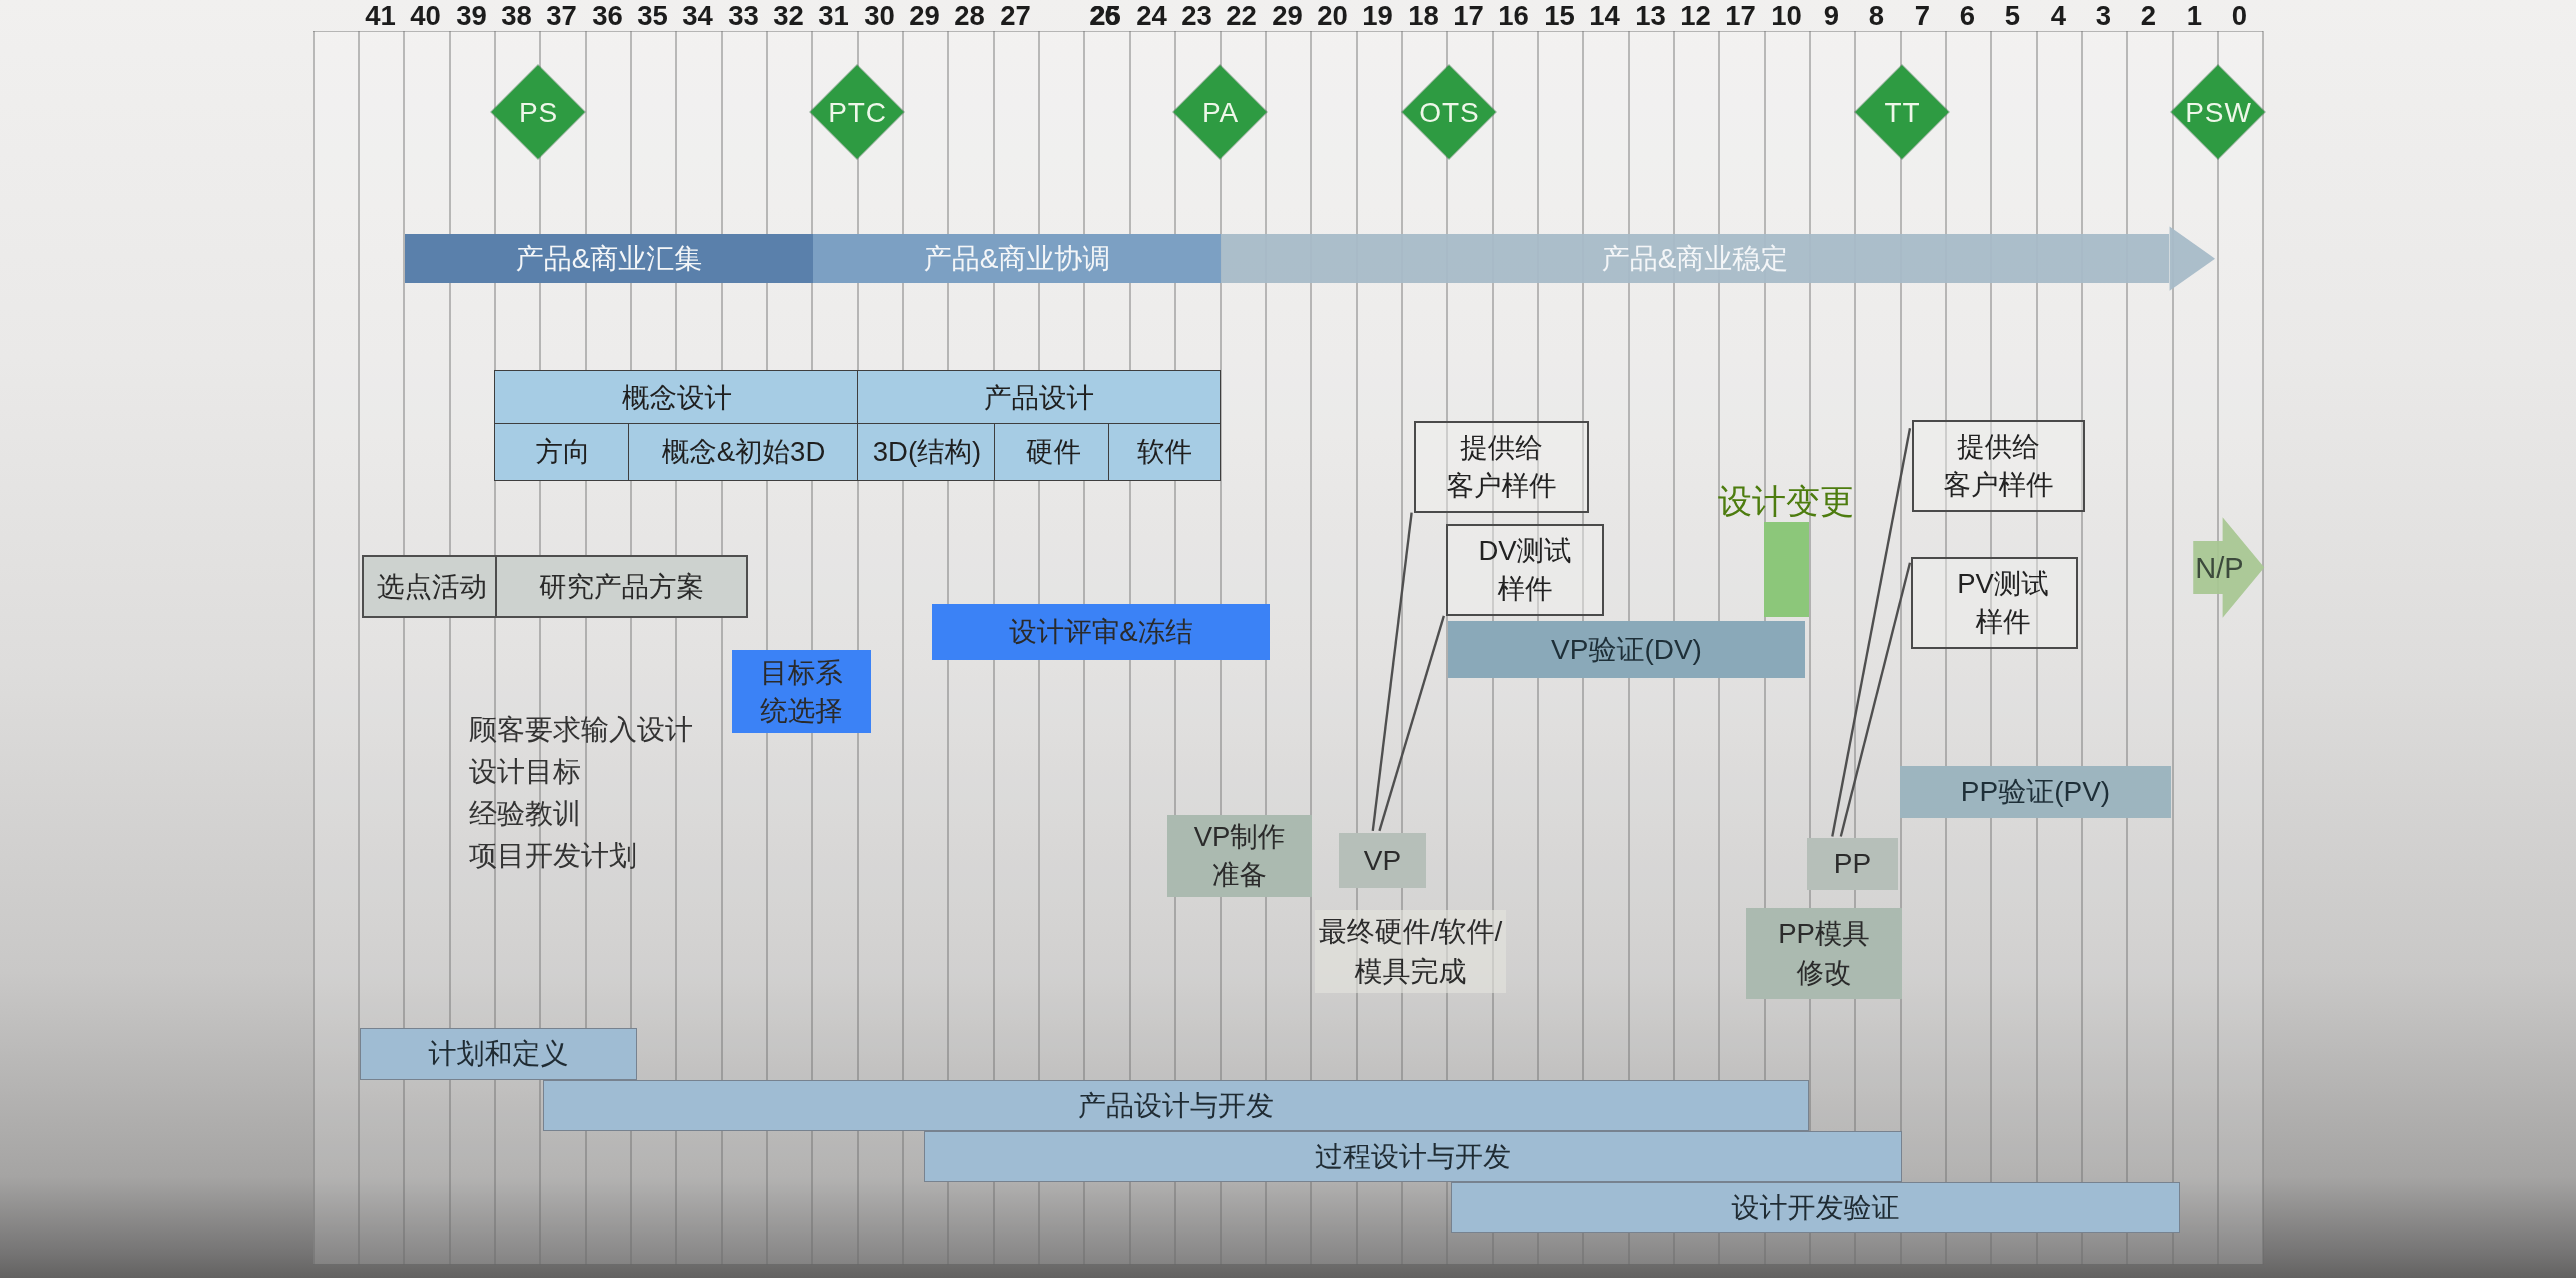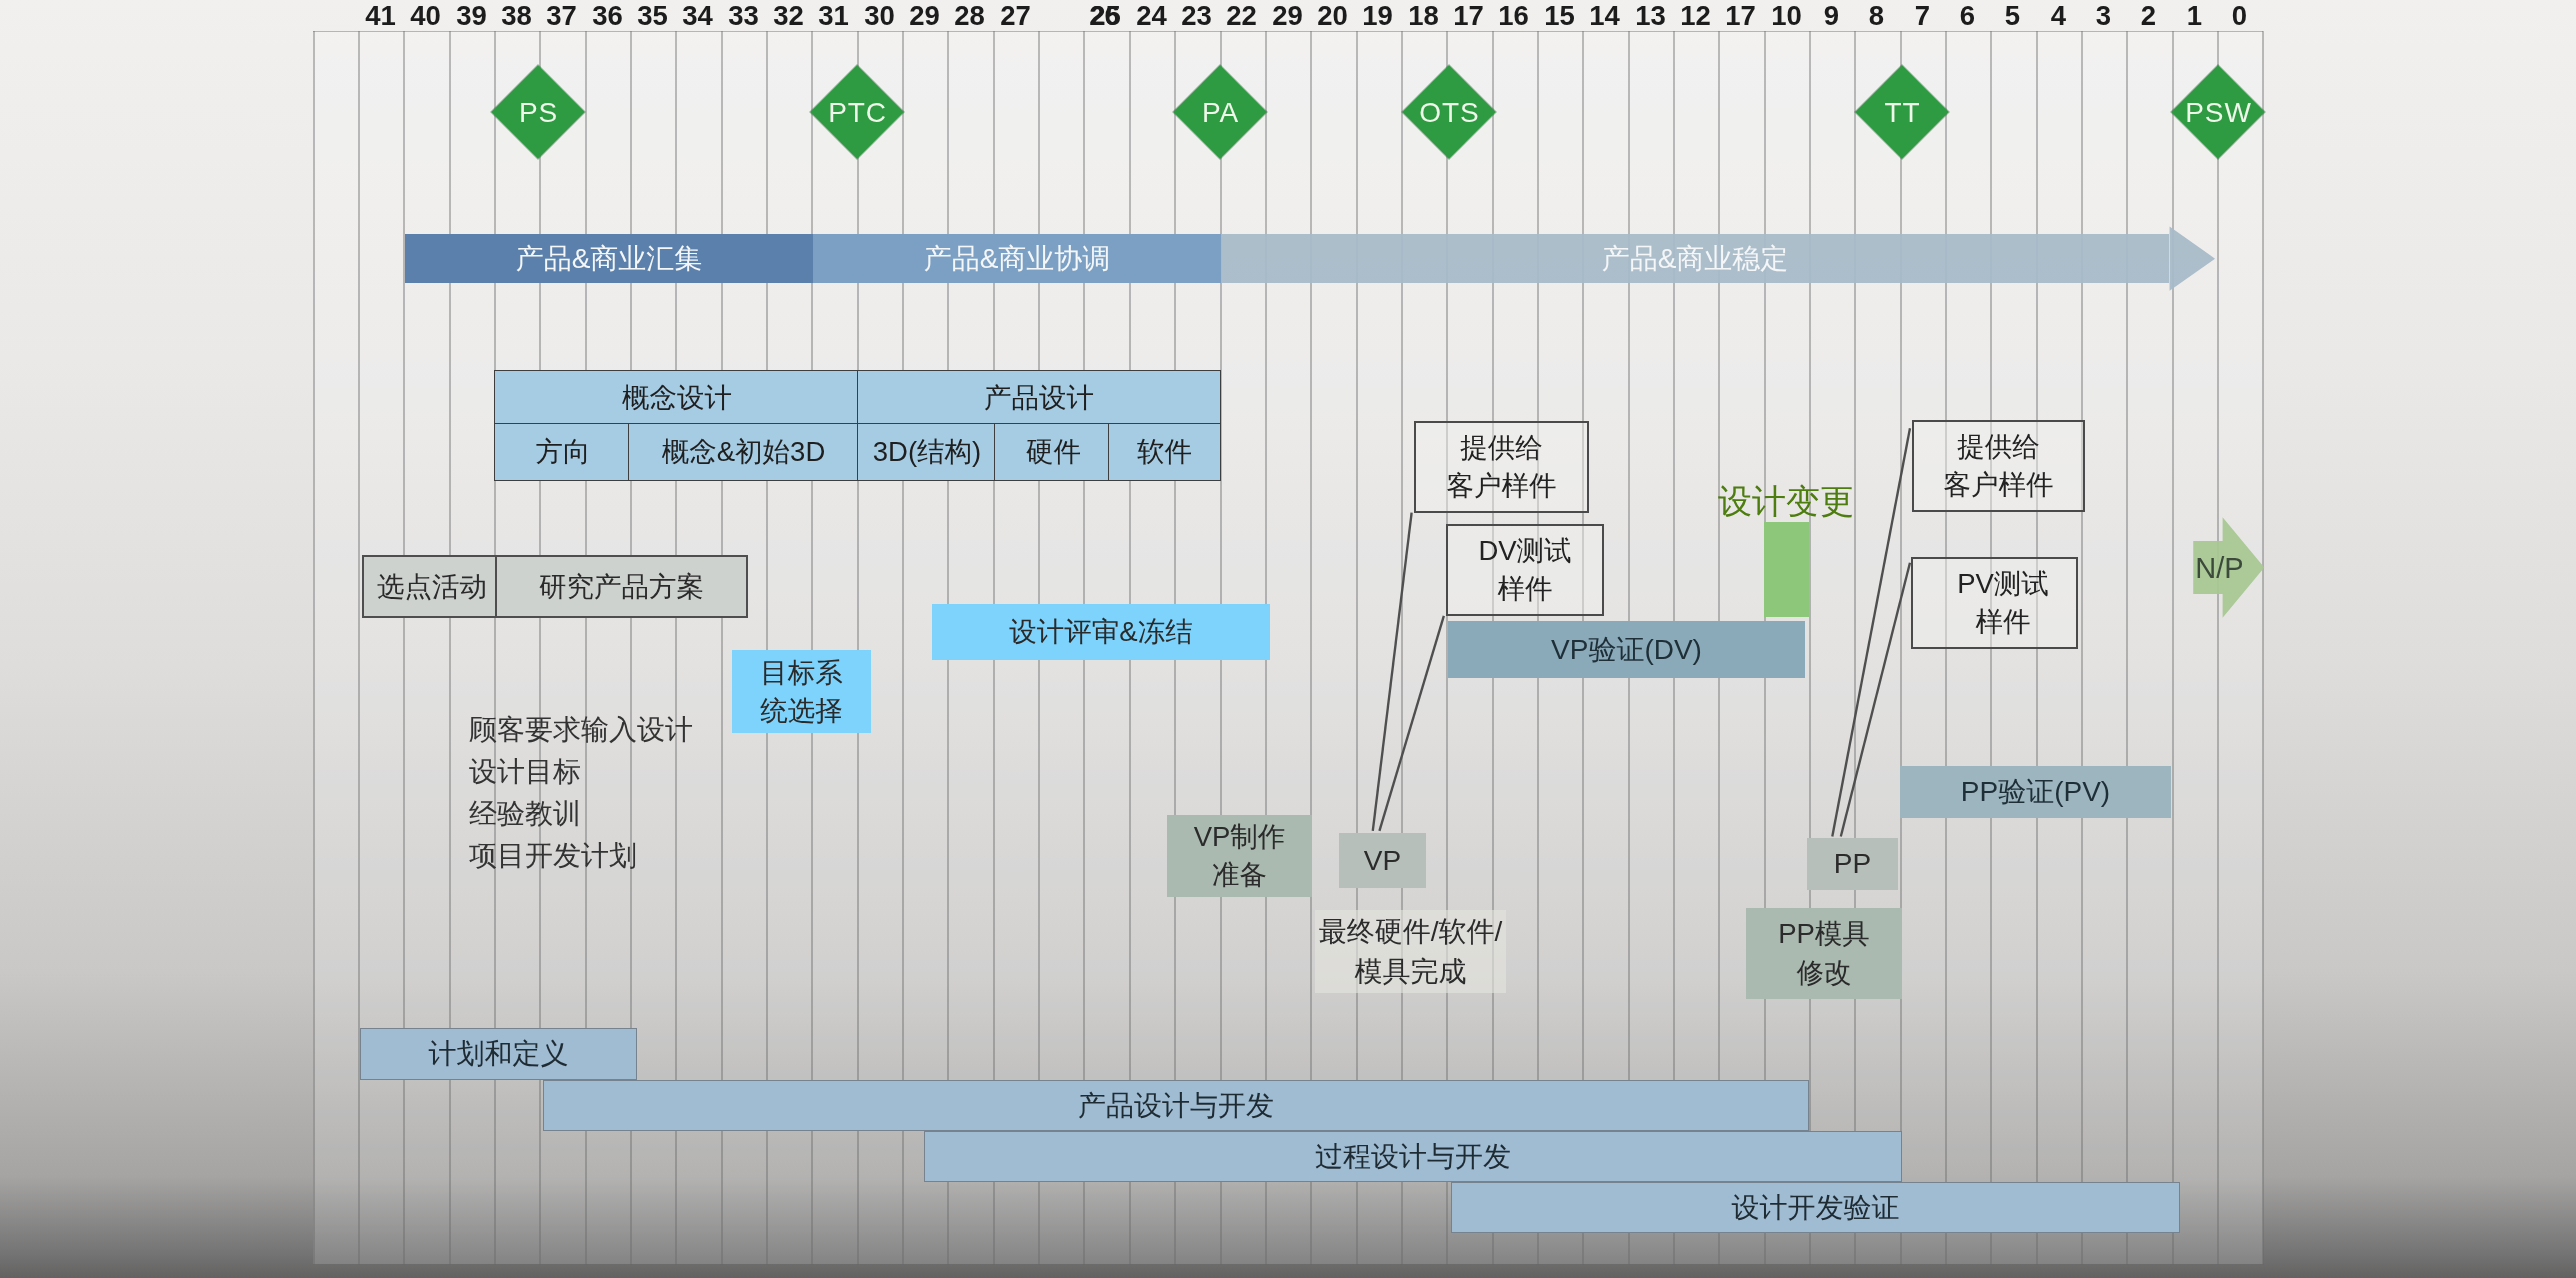--- a/index.html
+++ b/index.html
@@ -17,21 +17,21 @@
   
   .milestone{position:absolute;width:95px;height:95px;}
   .milestone .dm{position:absolute;left:14px;top:14px;width:66px;height:66px;transform:rotate(45deg);background:#2e9b42;box-shadow:0 0 0 0.9px rgba(20,90,35,.4);}
   .milestone .lbl{position:absolute;left:0;top:0;width:95px;height:95px;display:flex;align-items:center;justify-content:center;color:#eef7e9;font-size:28px;letter-spacing:0.9px;}
   
   .band{position:absolute;top:234px;height:49px;display:flex;align-items:center;justify-content:center;color:#f4f6f8;font-size:28px;}
   
   .tcell{position:absolute;background:#a6cce4;border:1.9px solid #3e3e3e;display:flex;align-items:center;justify-content:center;font-size:27.5px;color:#1f1f1f;}
   
   .graybox{position:absolute;background:#cdd2cf;border:2.8px solid #4e4e4e;display:flex;align-items:center;justify-content:center;font-size:27.5px;color:#2a2a2a;}
-  .greenbox{position:absolute;background:#7dd3fc;display:flex;flex-direction:column;align-items:center;justify-content:center;font-size:27.5px;color:#2a2a2a;line-height:1.35;text-align:center;}
+  .greenbox{position:absolute;background:#3b82f6;display:flex;flex-direction:column;align-items:center;justify-content:center;font-size:27.5px;color:#2a2a2a;line-height:1.35;text-align:center;}
   .whitebox{position:absolute;background:rgba(240,240,238,.42);border:2.8px solid #4a4a4a;display:flex;flex-direction:column;align-items:center;justify-content:center;font-size:27.5px;color:#222;line-height:1.4;text-align:center;}
   .slatebar{position:absolute;display:flex;align-items:center;justify-content:center;font-size:28px;color:#1e2f38;}
   .sagebox{position:absolute;background:#abbab0;display:flex;flex-direction:column;align-items:center;justify-content:center;font-size:27.5px;color:#2b2b2b;line-height:1.4;text-align:center;}
   .graysm{position:absolute;background:#b6bfb9;display:flex;align-items:center;justify-content:center;font-size:28px;color:#2b2b2b;}
   .bluebar{position:absolute;background:#9fbcd3;border:1.9px solid #77828f;display:flex;align-items:center;justify-content:center;font-size:28px;color:#1f2b33;}
   .notetext{position:absolute;font-size:28px;color:#333;line-height:42px;white-space:nowrap;}
   .plainlabel{position:absolute;font-size:34px;color:#4d7c0f;text-align:center;}
   .notepanel{position:absolute;background:rgba(228,228,222,.6);display:flex;flex-direction:column;align-items:center;justify-content:center;font-size:28px;color:#2b2b2b;line-height:1.4;text-align:center;}
   svg{position:absolute;left:0;top:0;}
 </style>

